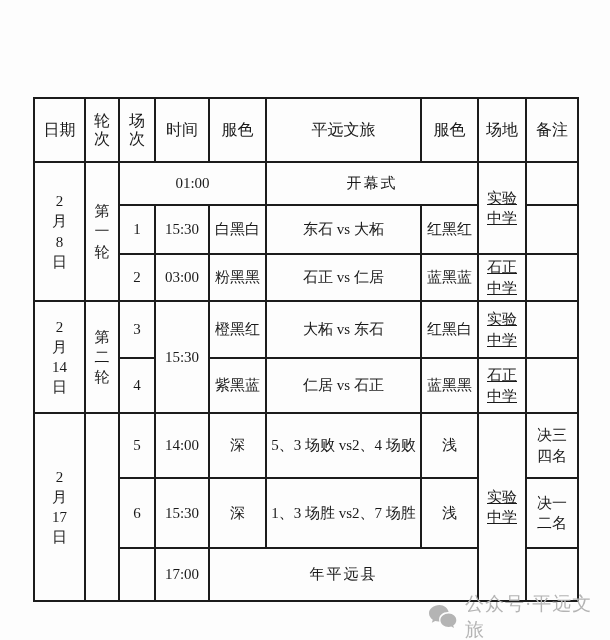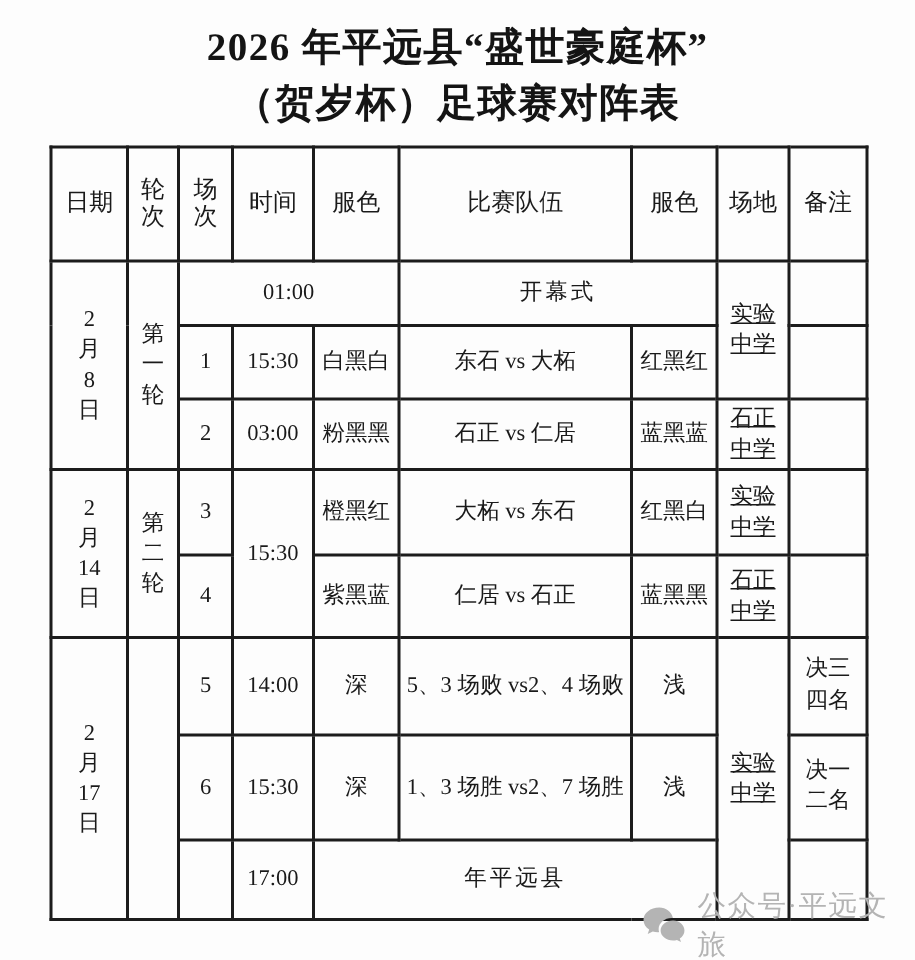--- a/index.html
+++ b/index.html
@@ -32,53 +32,49 @@
     text-align:center;
     vertical-align:middle;
     font-weight:normal;
     font-size:15px;
     line-height:1.35;
     color:#1a1a1a;
     white-space:pre-line;
     overflow:hidden;
   }
   table.sched th{font-size:16px;line-height:1.15;}
-  tr.r-hdr{height:76px;font-family:Liberation Serif, serif;}
+  tr.r-hdr{height:64px;font-family:Liberation Serif, serif;}
   tr.r-open{height:43px;}
   tr.r-m1{height:49px;}
   tr.r-m2{height:47px;}
   tr.r-m3{height:57px;}
   tr.r-m4{height:55px;}
   tr.r-m5{height:65px;}
   tr.r-m6{height:70px;}
   tr.r-close{height:53px;}
   .vert{line-height:1.3;font-size:15px;}
   .event{font-size:16px;letter-spacing:2px;}
-  .note{font-size:14px;line-height:1.5;font-family:Liberation Mono, monospace;}
+  .note{font-size:14px;line-height:1.5;}
   .venue{line-height:1.5;text-decoration:underline;}
   .watermark{
     position:absolute;
     left:428px;top:591px;
     display:flex;align-items:center;gap:7px;
     color:#b4b4b4;
     font-size:19px;
     letter-spacing:1px;
     background:transparent;
   }
   .wm-icon{width:30px;height:26px;flex:0 0 auto;}
 </style>
 </head>
 <body>
 
 <div class="page">
 
-  <div class="title">
-    <div>2026 年平远县“盛世豪庭杯”</div>
-    <div>（贺岁杯）足球赛对阵表</div>
-  </div>
 
   <table class="sched">
     <colgroup>
       <col style="width:51px">
         <col style="width:34px">
         <col style="width:36px">
       <col style="width:54px">
         <col style="width:57px">
         <col style="width:155px">
       <col style="width:57px">
@@ -88,21 +84,21 @@
 
     <tbody>
         <tr class="r-hdr">
       <th>日期</th>
       <th>轮
 次</th>
       <th>场
 次</th>
       <th>时间</th>
       <th>服色</th>
-      <th>比赛队伍</th>
+      <th>平远文旅</th>
       <th>服色</th>
       <th>场地</th>
       <th>备注</th>
     </tr>
 
     <tr class="r-open">
       <td class="vert" rowspan="3">2
 月
 8
 日</td>

